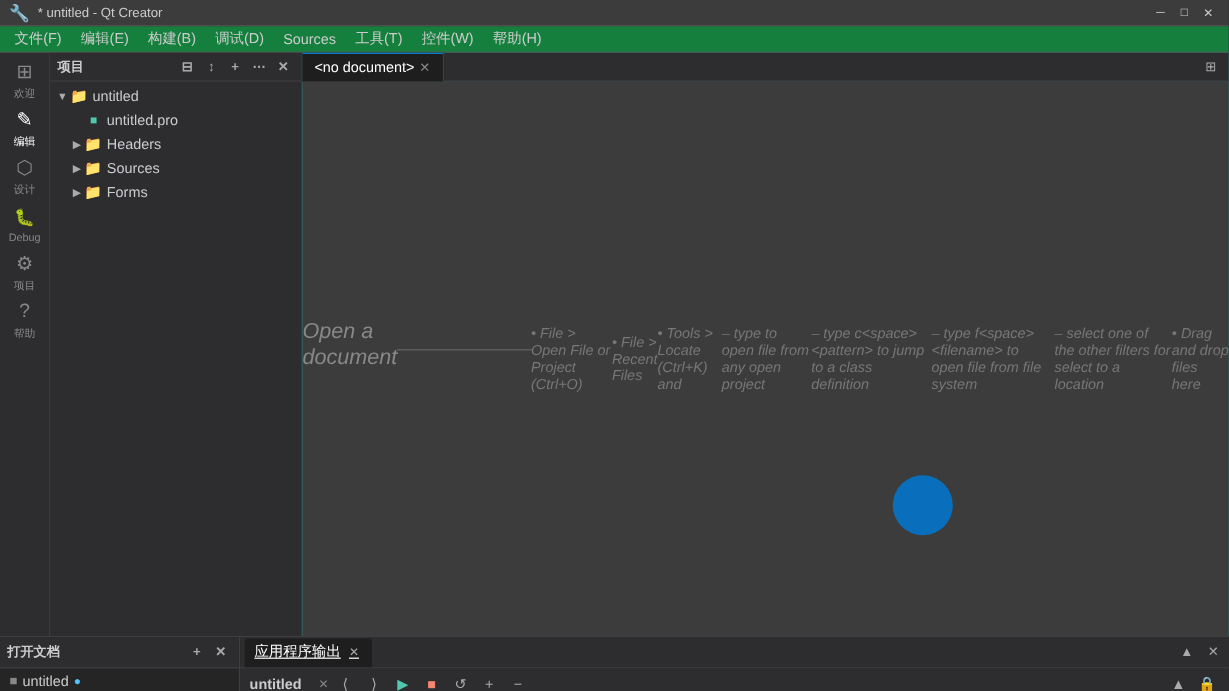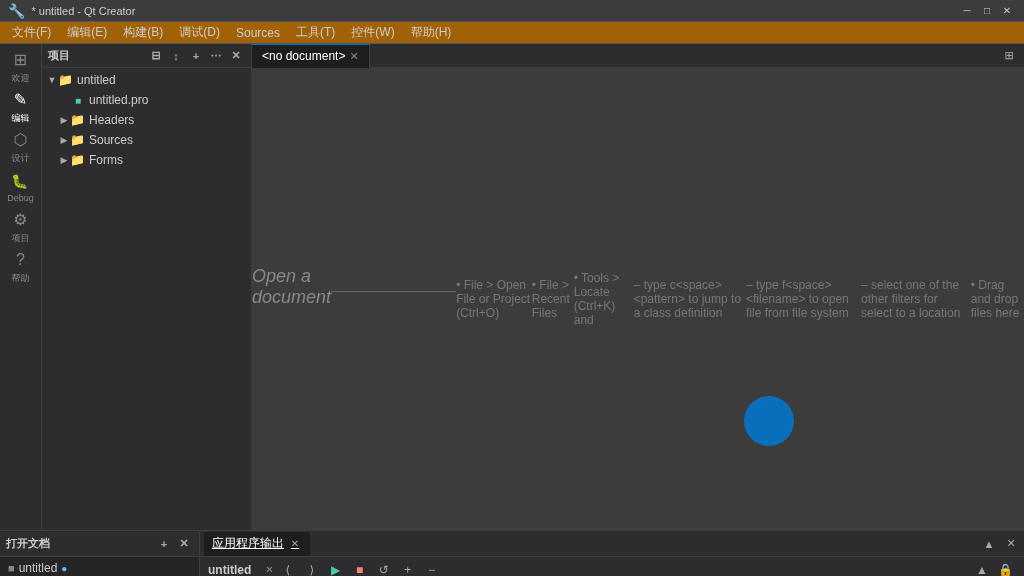--- a/index.html
+++ b/index.html
@@ -29,21 +29,21 @@
     #titlebar-right { display: flex; gap: 2px; }
     .titlebar-btn {
       width: 18px; height: 18px;
       display: flex; align-items: center; justify-content: center;
       font-size: 10px; cursor: pointer; border-radius: 2px;
     }
 
     
     #menubar {
       height: 22px;
-      background: #a16207;
+      background: #15803d;
       display: flex;
       align-items: center;
       padding: 0 4px;
       font-size: 12px;
       color: #ccc;
       border-bottom: 1px solid #555;
     }
     .menu-item {
       padding: 2px 8px;
       cursor: pointer;
@@ -193,20 +193,21 @@
     #no-doc-title {
       font-size: 18px;
       margin-bottom: 24px;
       font-style: italic;
       color: #888;
     }
     .no-doc-hint {
       font-size: 12px;
       color: #777;
       margin: 3px 0;
+      font-style: italic;
     }
     .no-doc-divider {
       width: 320px;
       height: 1px;
       background: #666;
       margin-bottom: 16px;
     }
 
     
     #bottom-area {
@@ -412,20 +413,21 @@
       <div id="editor-tab-right">
         <div class="small-icon-btn">⊞</div>
       </div>
     </div>
     <div id="no-doc-view">
       <div id="no-doc-title">Open a document</div>
       <div class="no-doc-divider"></div>
       <div class="no-doc-hint">• File &gt; Open File or Project (Ctrl+O)</div>
       <div class="no-doc-hint">• File &gt; Recent Files</div>
       <div class="no-doc-hint">• Tools &gt; Locate (Ctrl+K) and</div>
+      <div class="no-doc-hint">  – type to open file from any open project</div>
       <div class="no-doc-hint">  – type c&lt;space&gt;&lt;pattern&gt; to jump to a class definition</div>
       <div class="no-doc-hint">  – type f&lt;space&gt;&lt;filename&gt; to open file from file system</div>
       <div class="no-doc-hint">  – select one of the other filters for select to a location</div>
       <div class="no-doc-hint">• Drag and drop files here</div>
     </div>
   </div>
 
 </div>
 
 <div id="bottom-area">

